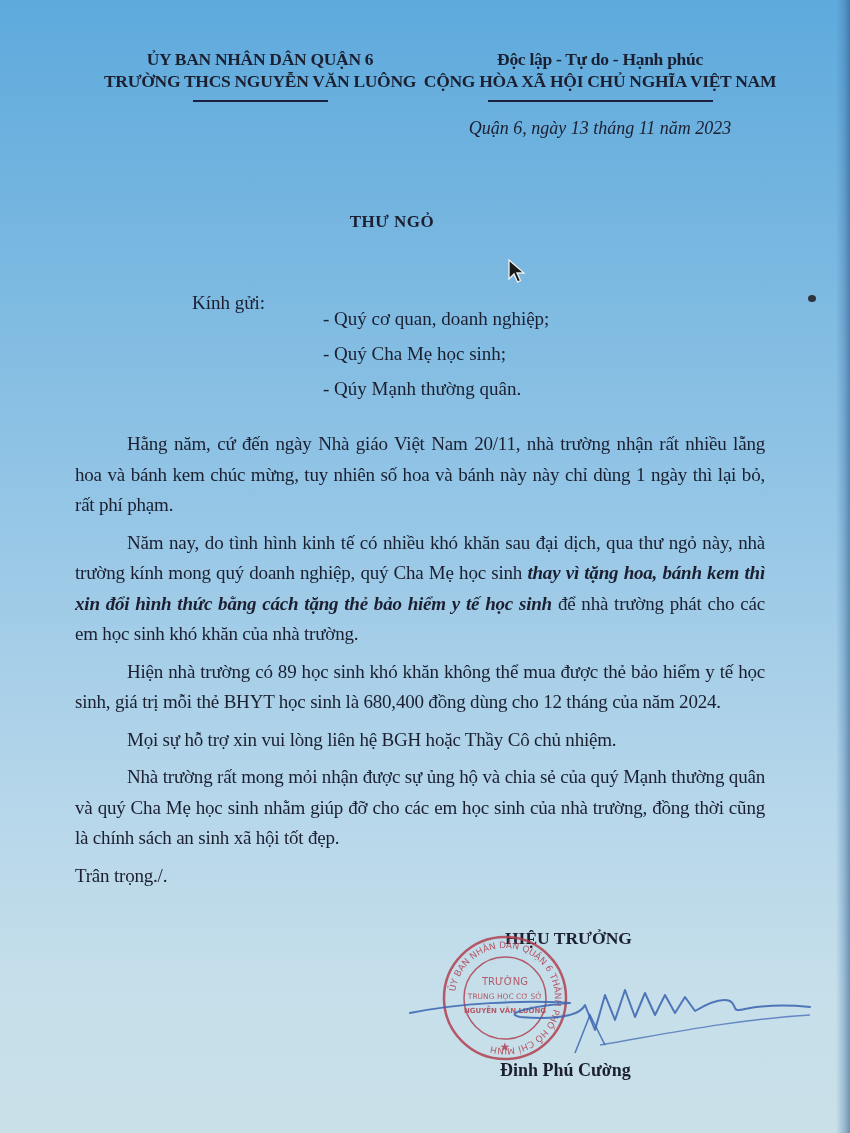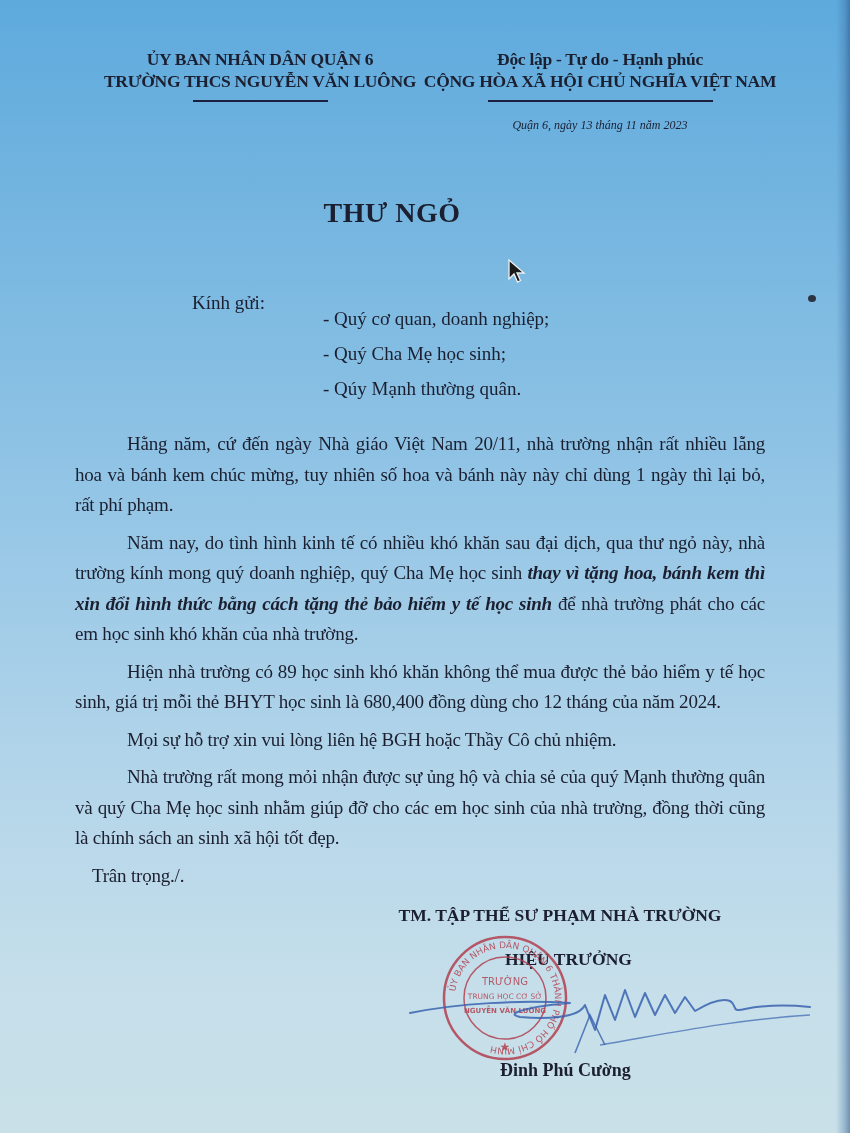--- a/index.html
+++ b/index.html
@@ -19,37 +19,37 @@
     }
     .header-right {
       position: absolute; left: 420px; top: 48px; width: 360px; text-align: center;
       font-weight: bold; font-size: 17.5px; line-height: 22px; letter-spacing: -0.3px;
     }
     .rule { height: 2px; background: #1b2040; margin: 8px auto 0; }
     .rule.left { width: 135px; }
     .rule.right { width: 225px; }
     .date {
       position: absolute; left: 420px; top: 118px; width: 360px; text-align: center;
-      font-style: italic; font-size: 12px;
+      font-style: italic; font-size: 18px;
     }
     .title {
-      position: absolute; left: 0; top: 197px; width: 784px; text-align: center;
-      font-weight: bold; font-size: 28px; letter-spacing: 0.5px;
+      position: absolute; left: 0; top: 212px; width: 784px; text-align: center;
+      font-weight: bold; font-size: 17px; letter-spacing: 0.5px;
     }
     .recipients {
       position: absolute; left: 192px; top: 285px; font-size: 19px; line-height: 35px;
     }
     .recipients .label { position: absolute; left: 0; top: 0; width: 100px; }
     .recipients ul { list-style: none; margin: 16px; padding: 0 0 0 115px; }
     .body-text {
       position: absolute; left: 75px; top: 429px; width: 690px;
       font-size: 19px; line-height: 30.5px; text-align: justify; letter-spacing: -0.2px;
     }
     .body-text p { margin: 0 0 7px 0; text-indent: 52px; }
-    .body-text p.noindent { text-indent: 0; margin-top: 4px; margin-left: 17px; }
+    .body-text p.noindent { text-indent: 0; margin-top: 4px; }
     .body-text em { font-style: italic; font-weight: bold; }
     .sign-block {
       position: absolute; left: 355px; top: 905px; width: 410px; text-align: center;
       font-weight: bold; font-size: 17.5px;
     }
     .sign-block .org { display: block; }
     .sign-block .role { display: block; margin-top: 23px; padding-left: 115px; text-align: left; padding-left: 150px; }
     .signer {
       position: absolute; left: 500px; top: 1060px; font-weight: bold; font-size: 18px;
     }
@@ -98,21 +98,20 @@
 <div class="body-text">
   <p>Hằng năm, cứ đến ngày Nhà giáo Việt Nam 20/11, nhà trường nhận rất nhiều lẵng hoa và bánh kem chúc mừng, tuy nhiên số hoa và bánh này này chỉ dùng 1 ngày thì lại bỏ, rất phí phạm.</p>
   <p><span>Năm nay, do tình hình kinh tế có nhiều khó khăn sau đại dịch, qua thư ngỏ này, nhà trường kính mong quý doanh nghiệp, quý Cha Mẹ học sinh </span><em>thay vì tặng hoa, bánh kem thì xin đổi hình thức bằng cách tặng thẻ bảo hiểm y tế học sinh</em><span> để nhà trường phát cho các em học sinh khó khăn của nhà trường.</span></p>
   <p>Hiện nhà trường có 89 học sinh khó khăn không thể mua được thẻ bảo hiểm y tế học sinh, giá trị mỗi thẻ BHYT học sinh là 680,400 đồng dùng cho 12 tháng của năm 2024.</p>
   <p>Mọi sự hỗ trợ xin vui lòng liên hệ BGH hoặc Thầy Cô chủ nhiệm.</p>
   <p>Nhà trường rất mong mỏi nhận được sự ủng hộ và chia sẻ của quý Mạnh thường quân và quý Cha Mẹ học sinh nhằm giúp đỡ cho các em học sinh của nhà trường, đồng thời cũng là chính sách an sinh xã hội tốt đẹp.</p>
   <p class="noindent">Trân trọng./.</p>
 </div>
 
 <div class="sign-block">
-  <span class="org">TM. TẬP THỂ SƯ PHẠM NHÀ TRƯỜNG</span>
   <span class="role">HIỆU TRƯỞNG</span>
 </div>
 
 <svg class="stamp" viewBox="0 0 130 130">
   <defs>
     <path id="ringPath" d="M65,65 m-50,0 a50,50 0 1,1 100,0 a50,50 0 1,1 -100,0"></path>
   </defs>
   <circle cx="65" cy="65" r="61" fill="none" stroke="#b2404f" stroke-width="2.5" opacity="0.85"></circle>
   <circle cx="65" cy="65" r="41" fill="none" stroke="#b2404f" stroke-width="1.5" opacity="0.85"></circle>
   <text font-family="DejaVu Sans, sans-serif" font-size="9" fill="#b2404f" opacity="0.85">

